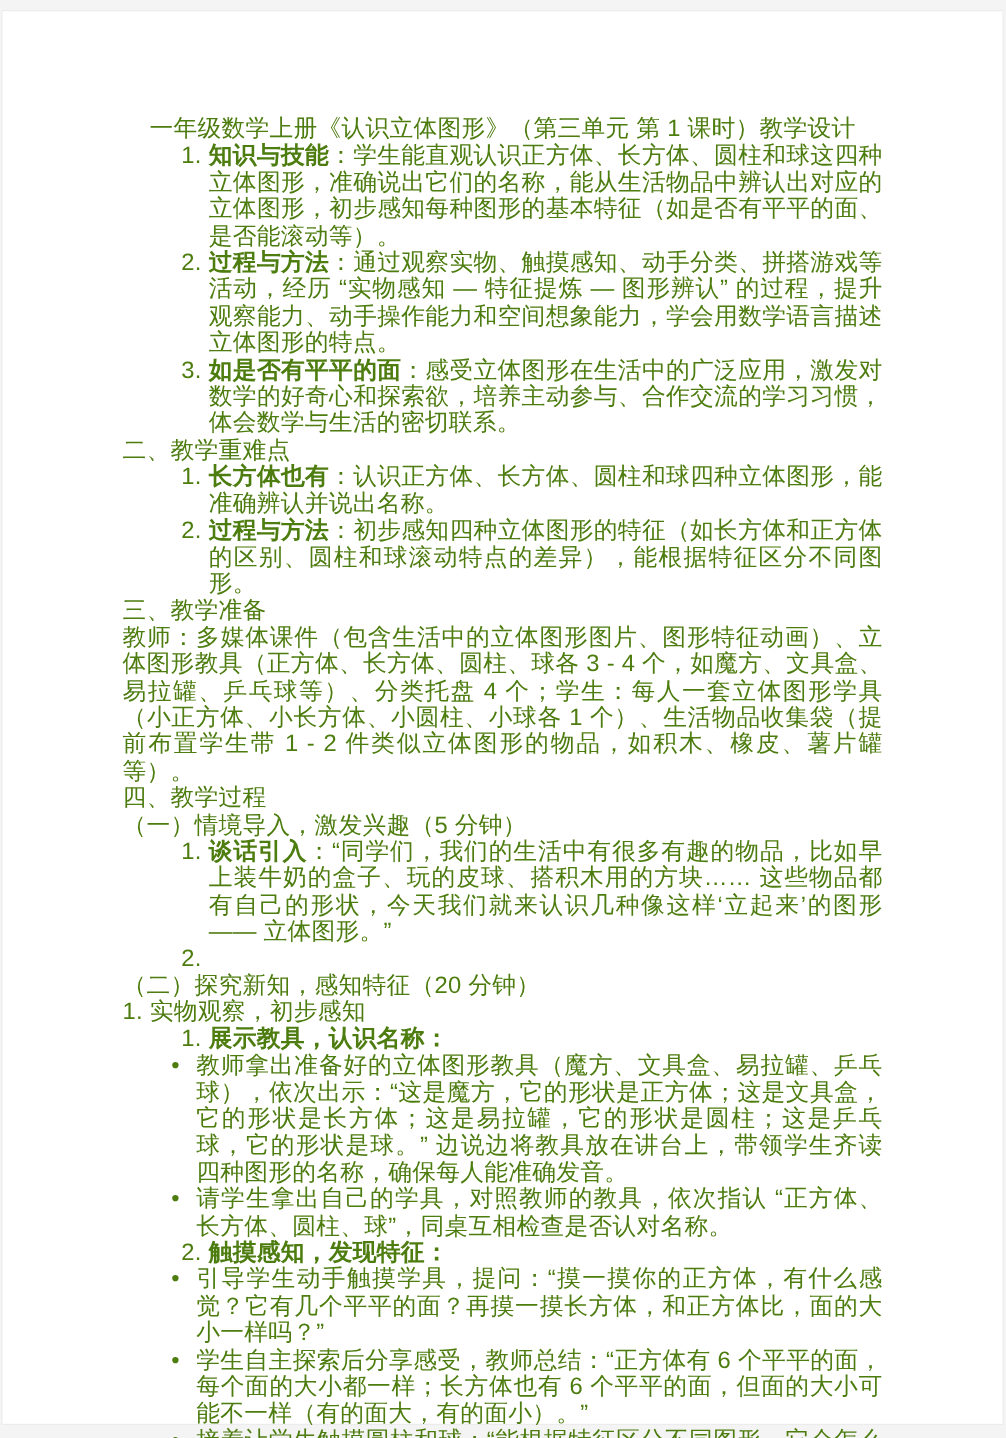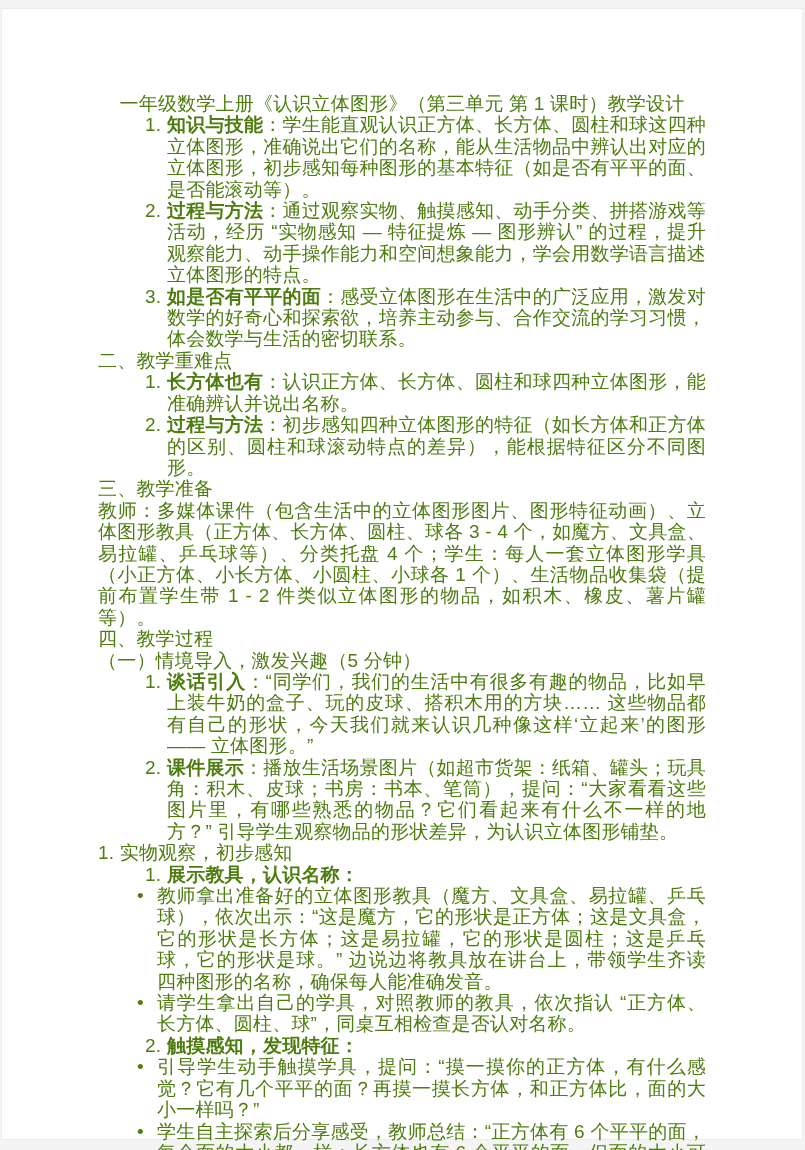--- a/index.html
+++ b/index.html
@@ -79,22 +79,22 @@
       <div class="h">三、教学准备</div>
       <div class="p">教师：多媒体课件（包含生活中的立体图形图片、图形特征动画）、立体图形教具（正方体、长方体、圆柱、球各 3 - 4 个，如魔方、文具盒、易拉罐、乒乓球等）、分类托盘 4 个；学生：每人一套立体图形学具（小正方体、小长方体、小圆柱、小球各 1 个）、生活物品收集袋（提前布置学生带 1 - 2 件类似立体图形的物品，如积木、橡皮、薯片罐等）。</div>
       <div class="h">四、教学过程</div>
       <div class="h2">（一）情境导入，激发兴趣（5 分钟）</div>
       <div class="li ol">
     <span class="num">1.</span>
     <span class="body"><b class="label">谈话引入</b><span class="text">：“同学们，我们的生活中有很多有趣的物品，比如早上装牛奶的盒子、玩的皮球、搭积木用的方块…… 这些物品都有自己的形状，今天我们就来认识几种像这样‘立起来’的图形 —— 立体图形。”</span></span>
   </div>
       <div class="li ol">
     <span class="num">2.</span>
-    <span class="body"><b class="label">课件展示</b><span class="text">：播放生活场景图片（如超市货架：纸箱、罐头；玩具角：积木、皮球；书房：书本、笔筒），提问：“大家看看这些图片里，有哪些熟悉的物品？它们看起来有什么不一样的地方？” 引导学生观察物品的形状差异，为认识立体图形铺垫。</span></span>
   </div>
+      <div class="h2">（二）探究新知，感知特征（20 分钟）</div>
       <div class="h3">1. 实物观察，初步感知</div>
       <div class="li ol">
     <span class="num">1.</span>
     <span class="body"><b class="label">展示教具，认识名称：</b><span class="text"></span></span>
   </div>
       <div class="li ul">
     <span class="bullet">•</span>
     <span class="body text">教师拿出准备好的立体图形教具（魔方、文具盒、易拉罐、乒乓球），依次出示：“这是魔方，它的形状是正方体；这是文具盒，它的形状是长方体；这是易拉罐，它的形状是圆柱；这是乒乓球，它的形状是球。” 边说边将教具放在讲台上，带领学生齐读四种图形的名称，确保每人能准确发音。</span>
   </div>
       <div class="li ul">

